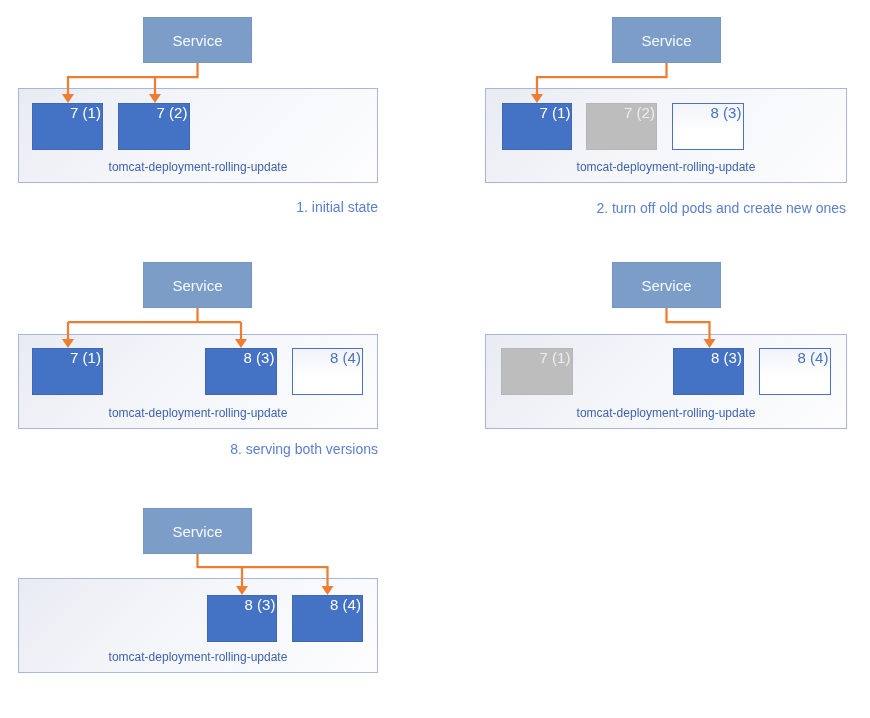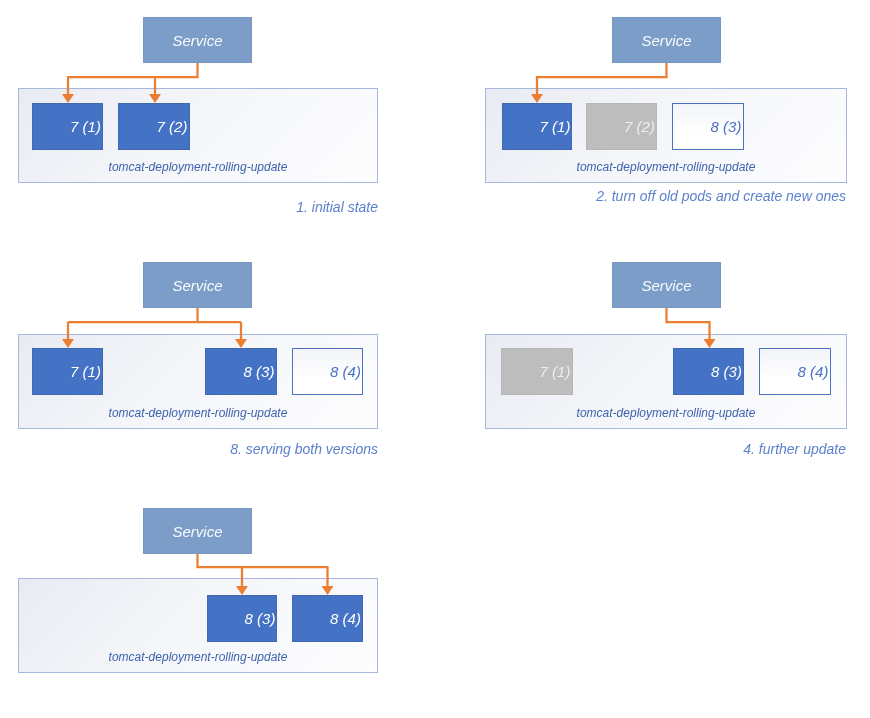--- a/index.html
+++ b/index.html
@@ -1,34 +1,34 @@
 <!DOCTYPE html>
 <html><head>
 <meta charset="utf-8">
 <style>
   html,body{margin:0;padding:0;background:#ffffff;}
   .stage{
     position:relative;width:870px;height:718px;overflow:hidden;
-    font-family:"Liberation Sans", sans-serif;background:#ffffff;font-style:italic;
+    font-family:"Liberation Sans", sans-serif;background:#ffffff;
   }
   .service{
     position:absolute;width:109px;height:46px;box-sizing:border-box;
     background:#7D9DC9;border:1px solid #7796C0;
     display:flex;align-items:center;justify-content:center;
     color:#F7FAFD;font-size:15px;z-index:2;
   }
   .deploy{
     position:absolute;box-sizing:border-box;
     border:1.5px solid #A7B6DC;
     background:linear-gradient(135deg,#E8EBF2 0%,#F3F5F9 40%,#FDFDFE 100%);
     z-index:1;
   }
   .pod{
     position:absolute;width:71px;height:47px;box-sizing:border-box;
-    display:flex;align-items:center;justify-content:center;
+    display:flex;align-items:flex-start;justify-content:center;
     font-size:15px;z-index:2;padding-left:36px;
   }
   .pod.active{background:#4472C4;border:1px solid #3F68B2;color:#FFFFFF;}
   .pod.terminated{background:#BDBDBD;border:1px solid #B6B6B6;color:#EDEDED;}
   .pod.pending{
     background:linear-gradient(180deg,#F2F4F9 0%,#FFFFFF 65%);
     border:1.5px solid #4A72C0;color:#4A72C0;
   }
   .deploy-label{
     position:absolute;left:0;right:0;bottom:8px;text-align:center;
@@ -67,21 +67,21 @@
       <span>7 (1)</span>
     </div>
     <div class="pod terminated" style="left:100px;top:14px;">
       <span>7 (2)</span>
     </div>
     <div class="pod pending" style="left:186px;top:14px;width:72px;">
       <span>8 (3)</span>
     </div>
     <div class="deploy-label">tomcat-deployment-rolling-update</div>
   </div>
-  <div class="caption" style="left:486px;top:188px;">2. turn off old pods and create new ones</div>
+  <div class="caption" style="left:486px;top:200px;">2. turn off old pods and create new ones</div>
 
   <div class="service" style="left:143px;top:262px;">
     <span>Service</span>
   </div>
   <div class="deploy" style="left:18px;top:334px;width:360px;height:95px;">
     <div class="pod active" style="left:13px;top:13px;">
       <span>7 (1)</span>
     </div>
     <div class="pod active" style="left:186px;top:13px;width:72px;">
       <span>8 (3)</span>
@@ -101,21 +101,20 @@
       <span>7 (1)</span>
     </div>
     <div class="pod active" style="left:187px;top:13px;">
       <span>8 (3)</span>
     </div>
     <div class="pod pending" style="left:273px;top:13px;width:72px;">
       <span>8 (4)</span>
     </div>
     <div class="deploy-label">tomcat-deployment-rolling-update</div>
   </div>
-  <div class="caption" style="left:486px;top:441px;">4. further update</div>
 
   <div class="service" style="left:143px;top:508px;">
     <span>Service</span>
   </div>
   <div class="deploy" style="left:18px;top:578px;width:360px;height:95px;">
     <div class="pod active" style="left:188px;top:16px;width:70px;">
       <span>8 (3)</span>
     </div>
     <div class="pod active" style="left:273px;top:16px;">
       <span>8 (4)</span>

